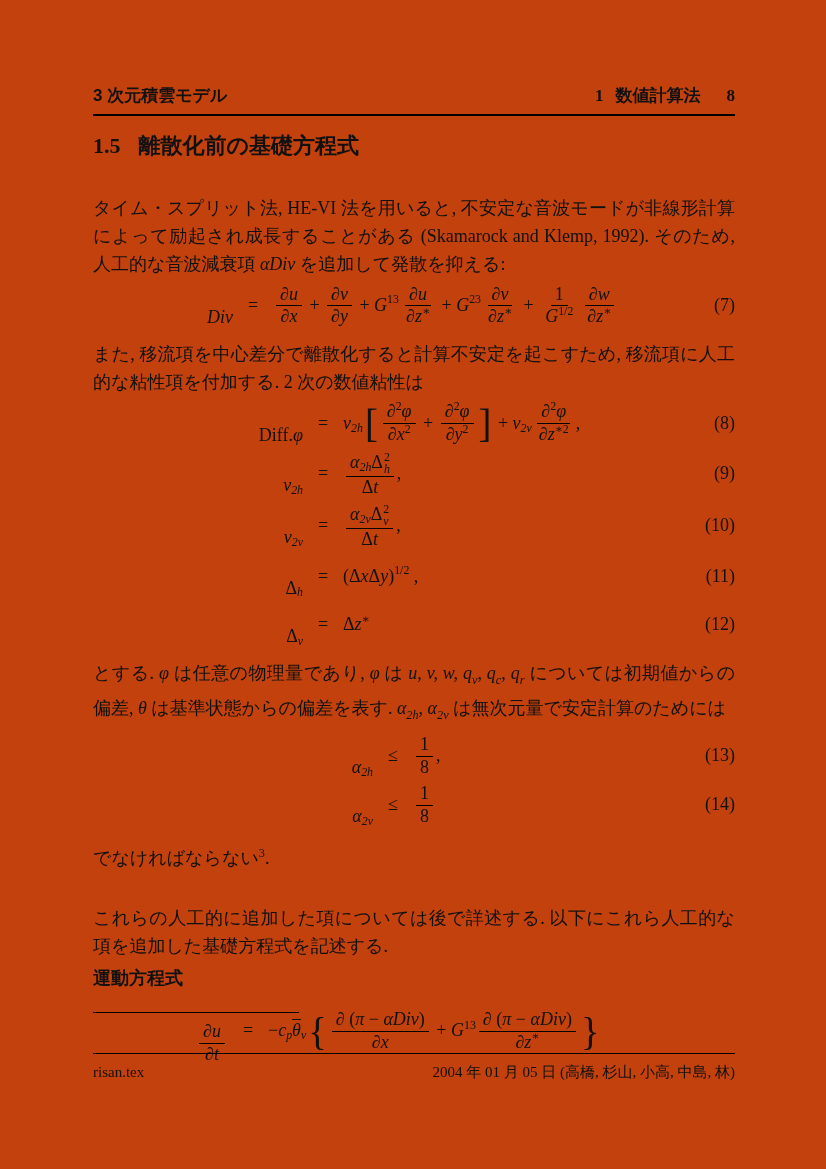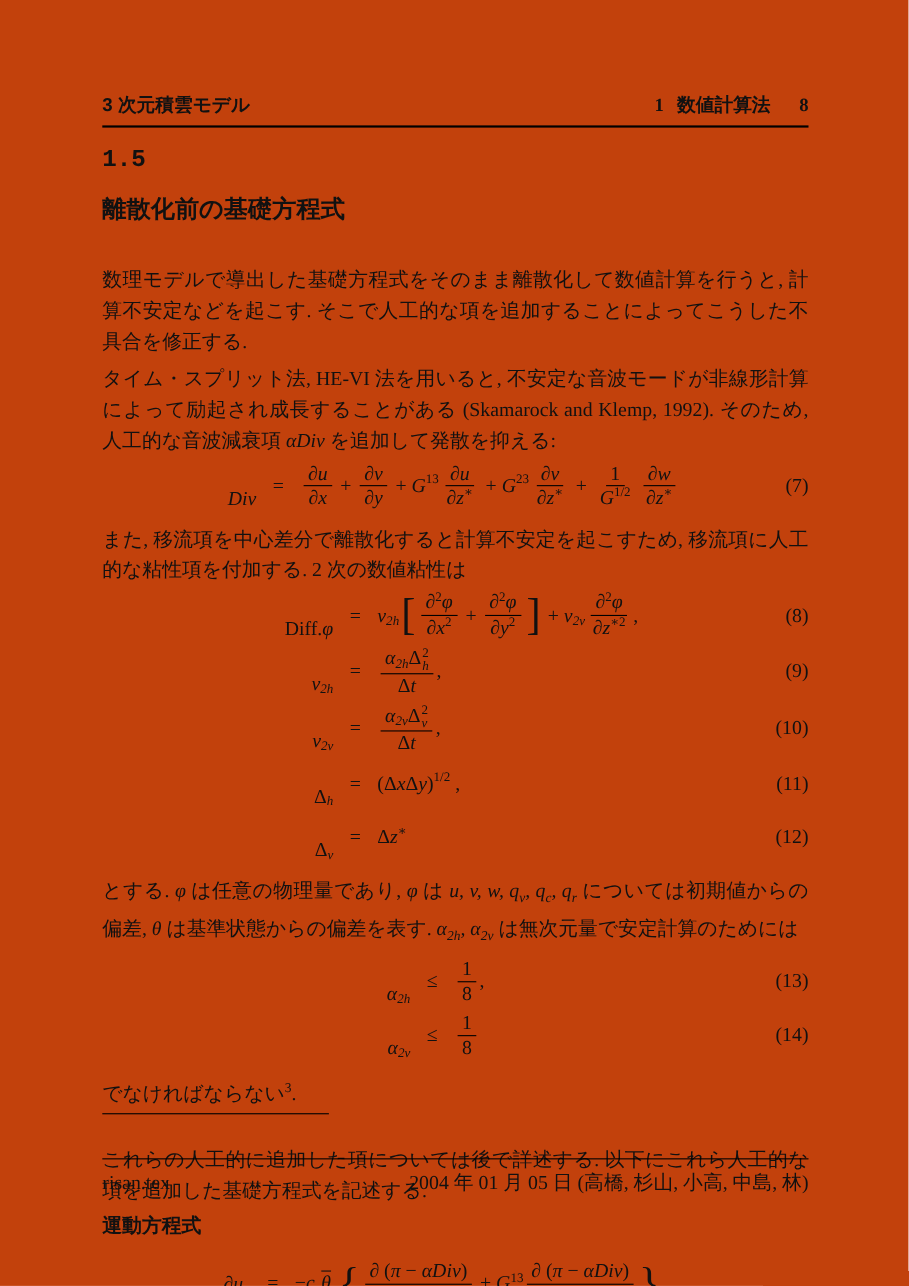--- a/index.html
+++ b/index.html
@@ -19,22 +19,22 @@
   .hdr-right { display:inline-flex; align-items:baseline; }
   .hdr-right .sec-no { margin-right:12px; font-family:"Liberation Serif",serif; font-weight:bold; }
   .hdr-right .pageno { margin-left:26px; font-family:"Liberation Serif",serif; font-weight:bold; }
 
   .body-col {
     position:absolute; left:93px; width:642px; top:130px;
     font-size:18px; line-height:28px; text-align:justify;
   }
   .section-heading {
     margin:2px 0 34px 0; font-size:22px; line-height:28px;
-    font-family:Liberation Mono, monospace; font-weight:bold;
-    display:flex; gap:18px; text-align:left;flex-direction:column;
+    font-family:Liberation Serif, serif; font-weight:bold;
+    display:flex; gap:18px; text-align:left;
   }
   p.para { margin:0 0 6px 0; }
   .seg-n { }
   .seg-m { font-style:italic; }
   .seg-sub { font-size:68%; vertical-align:sub; font-style:italic; }
   .seg-sup { font-size:68%; vertical-align:super; }
 
   .subheading {
     margin:4px 0 8px 0; font-size:18px; line-height:24px;
     font-family:"Liberation Sans","DejaVu Sans",sans-serif; font-weight:bold;
@@ -67,21 +67,21 @@
   
   .footnote { position:absolute; left:93px; width:642px; top:1012px; font-size:14.5px; line-height:19px; }
   .footnote-rule { width:206px; border-top:1.3px solid #000; margin-bottom:6px; }
   .footnote-text { padding-left:14px; }
 
   
   .footer {
     position:absolute; left:93px; right:91px; top:1053px;
     border-top:1.6px solid #000; padding-top:9px;
     display:flex; justify-content:space-between; align-items:baseline;
-    font-size:18px;
+    font-size:15px;
   }
 </style>
 </head>
 <body>
 
 <div class="page">
 
   <div class="hdr">
     <span>3 次元積雲モデル</span>
     <span class="hdr-right">
@@ -91,21 +91,20 @@
     </span>
   </div>
 
   <div class="body-col">
 
     <div class="section-heading">
       <span>1.5</span>
       <span>離散化前の基礎方程式</span>
     </div>
 
-    <p class="para"><span class="seg-n">数理モデルで導出した基礎方程式をそのまま離散化して数値計算を行うと, 計算不安定などを起こす. そこで人工的な項を追加することによってこうした不具合を修正する.</span></p>
 
     <p class="para"><span class="seg-n">タイム・スプリット法, HE-VI 法を用いると, 不安定な音波モードが非線形計算によって励起され成長することがある (Skamarock and Klemp, 1992). そのため, 人工的な音波減衰項 </span><span class="seg-m">αDiv</span><span class="seg-n"> を追加して発散を抑える:</span></p>
 
     <div class="eqgroup" style="--lhs:140px">
       <div class="eqrow">
           <span class="eq-lhs">
             <span class="mi">Div</span>
           </span>
           <span class="eq-rel">=</span>
           <span class="eq-rhs">

